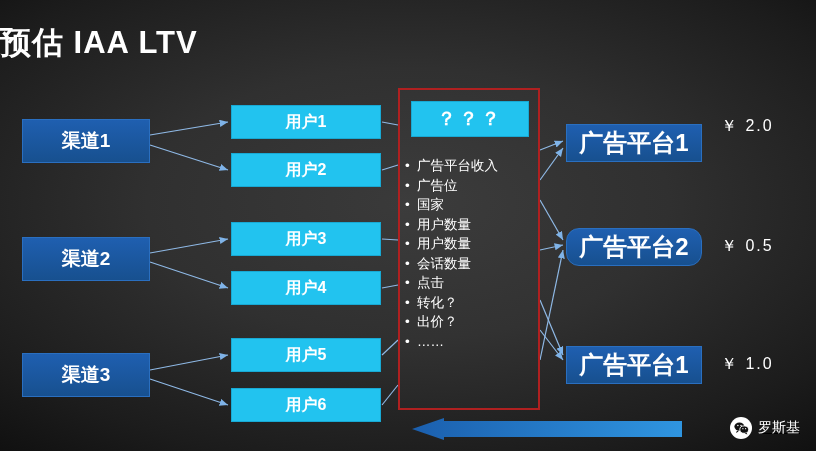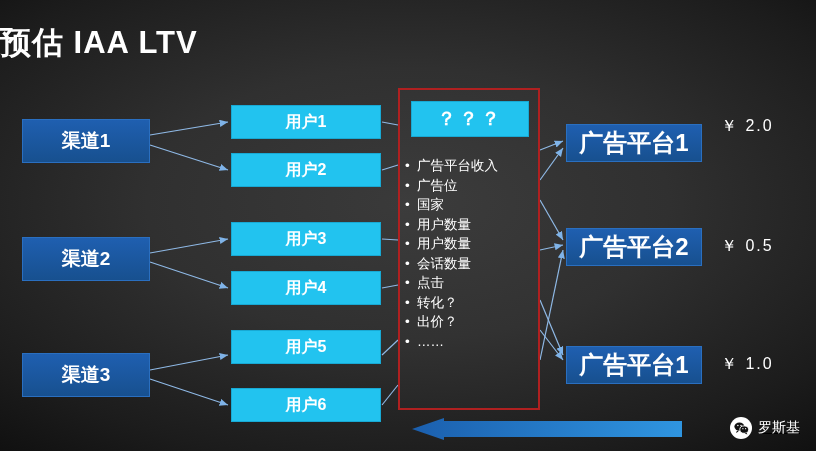--- a/index.html
+++ b/index.html
@@ -205,21 +205,21 @@
   </div>
   <div class="box user" style="left:231px; top:153px;">
     <span>用户2</span>
   </div>
   <div class="box user" style="left:231px; top:222px;">
     <span>用户3</span>
   </div>
   <div class="box user" style="left:231px; top:271px;">
     <span>用户4</span>
   </div>
-  <div class="box user" style="left:231px; top:330px;">
+  <div class="box user" style="left:231px; top:338px;">
     <span>用户5</span>
   </div>
   <div class="box user" style="left:231px; top:388px;text-align:center;">
     <span>用户6</span>
   </div>
 
   <div class="redbox"></div>
 
   <div class="qbox">
     <span>？？？</span>
@@ -266,21 +266,21 @@
         <span class="dot">•</span>
         <span>……</span>
       </div>
   </div>
 
   <div class="box plat" style="left:566px; top:124px;">
     <span>广告平台1</span>
   </div>
   <div class="price" style="left:721px; top:116px;text-align:right;">￥ 2.0</div>
 
-  <div class="box plat" style="left:566px; top:228px;">
+  <div class="box plat" style="left:566px; top:228px;border-radius:13px;">
     <span>广告平台2</span>
   </div>
   <div class="price" style="left:721px; top:236px;">￥ 0.5</div>
 
   <div class="box plat" style="left:566px; top:346px;">
     <span>广告平台1</span>
   </div>
   <div class="price" style="left:721px; top:354px;">￥ 1.0</div>
 
   <svg class="bigarrow" viewBox="0 0 270 22">

